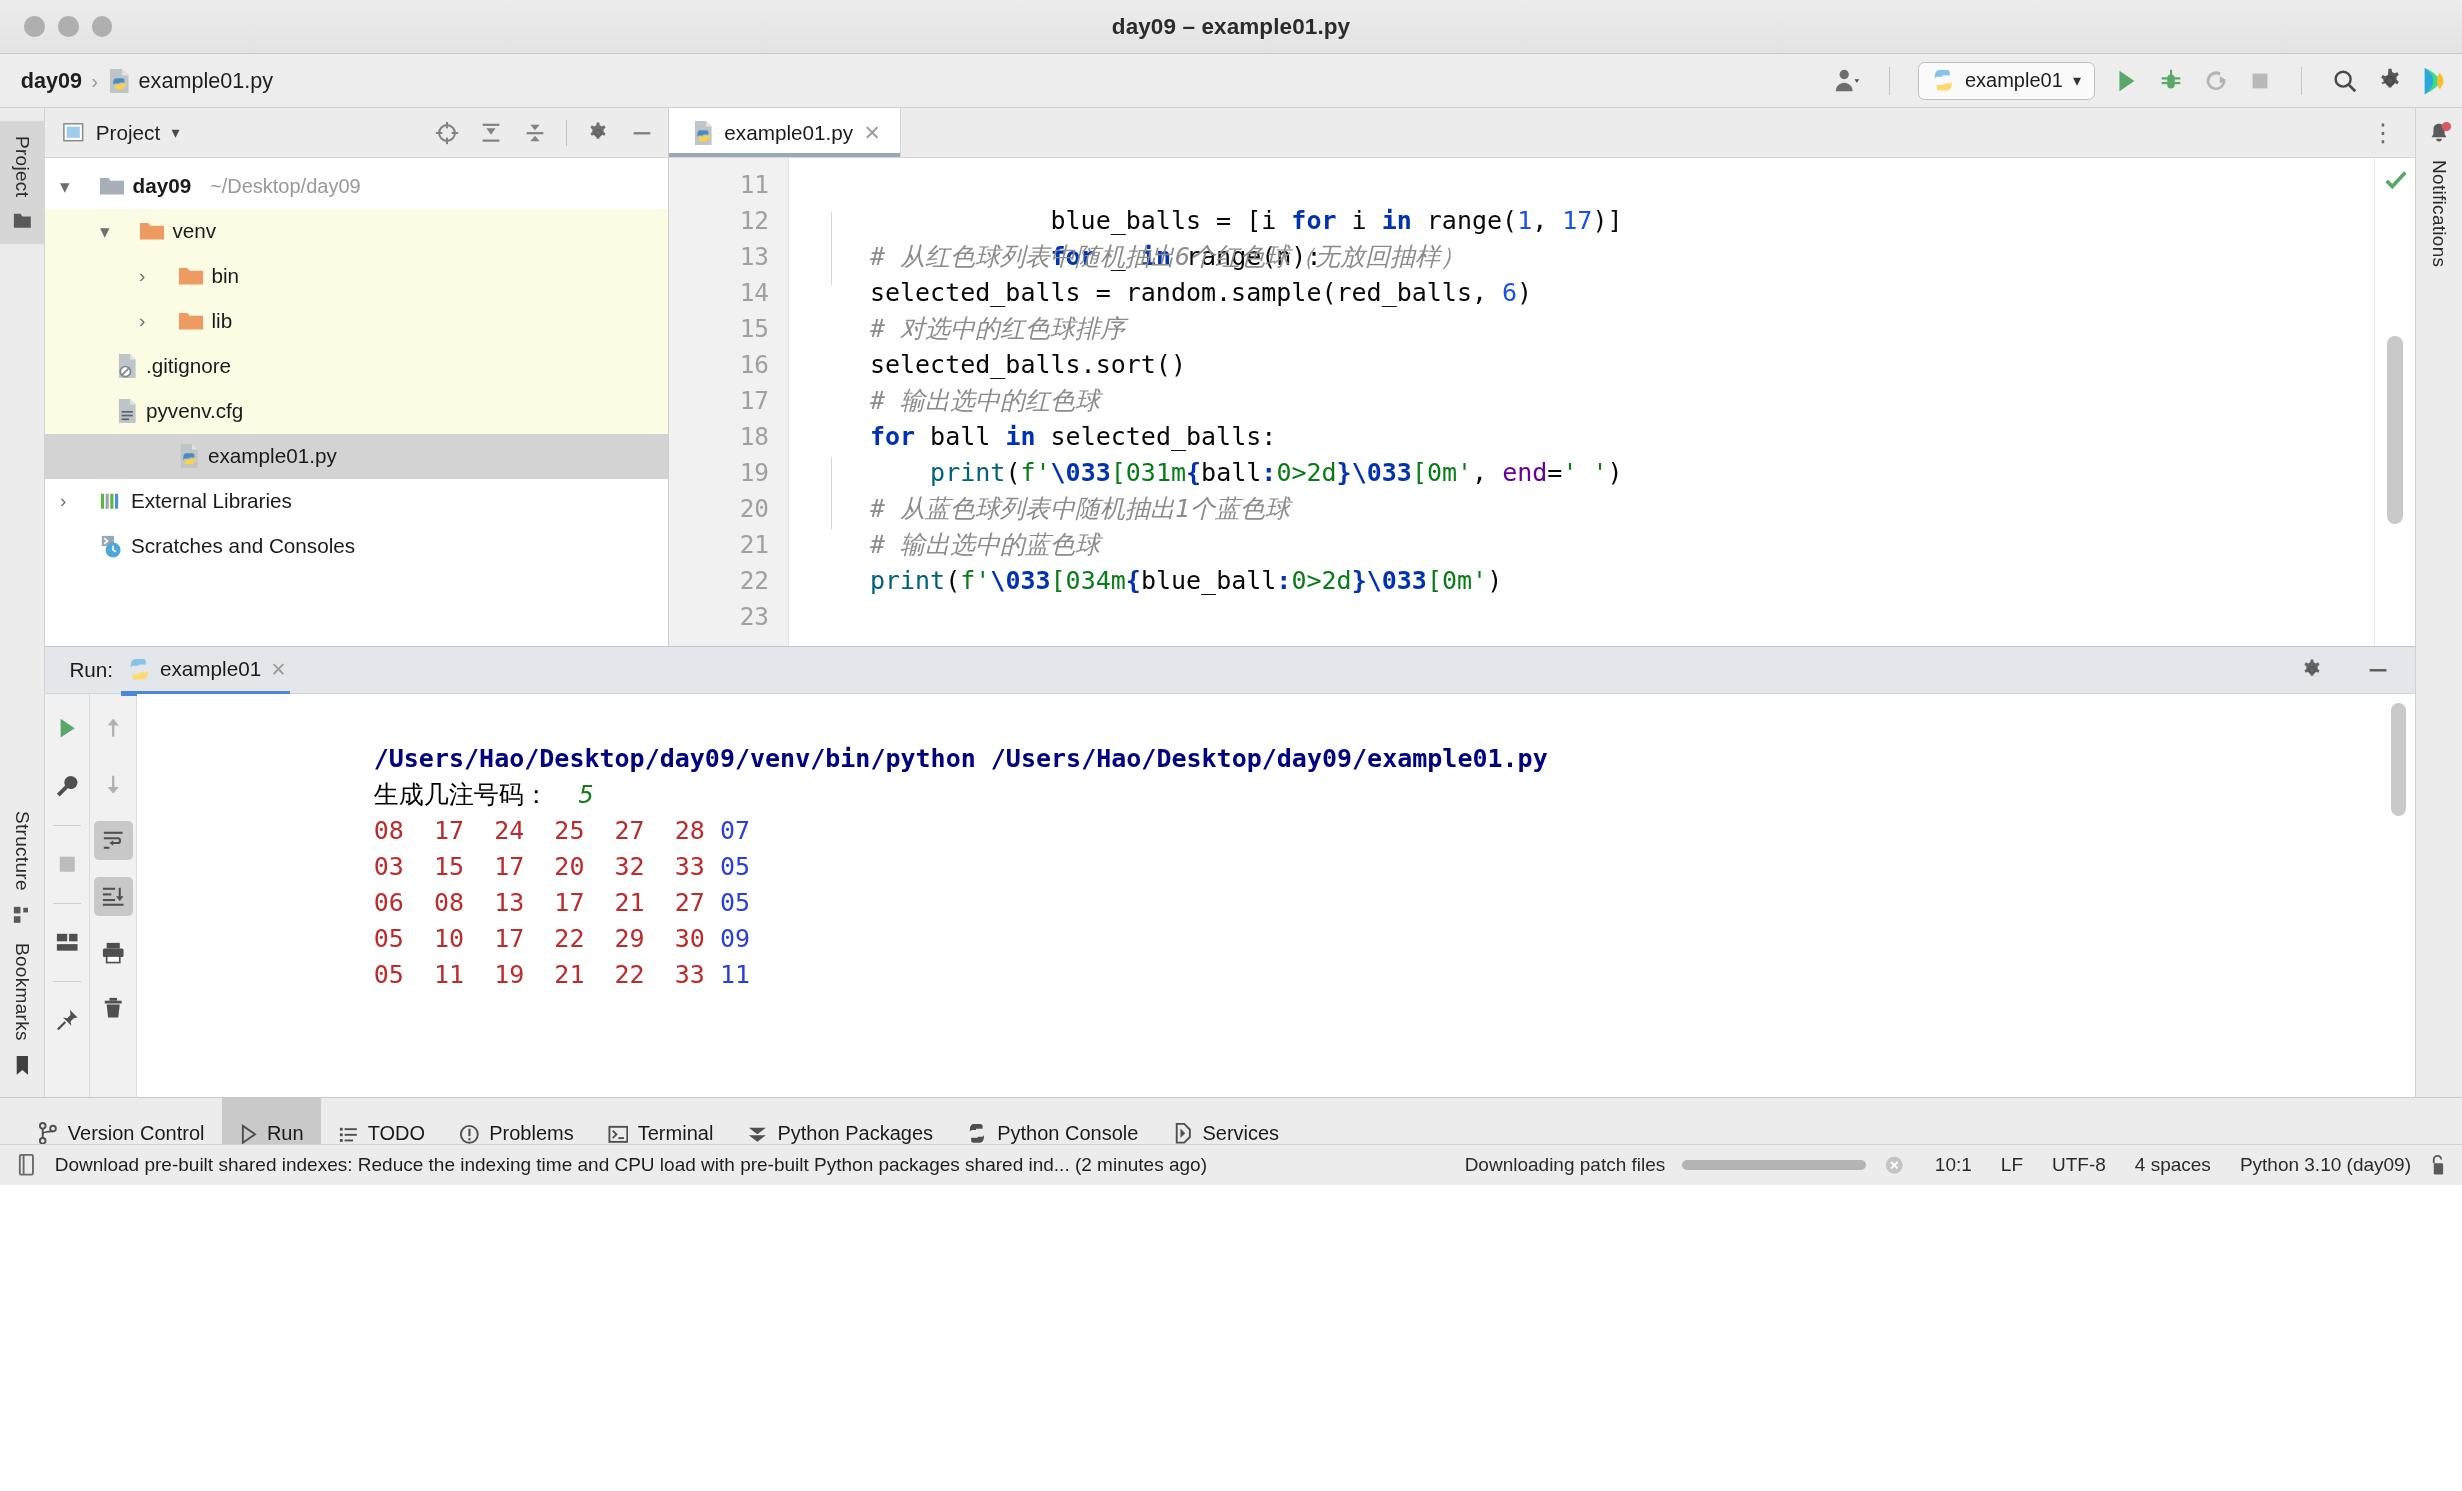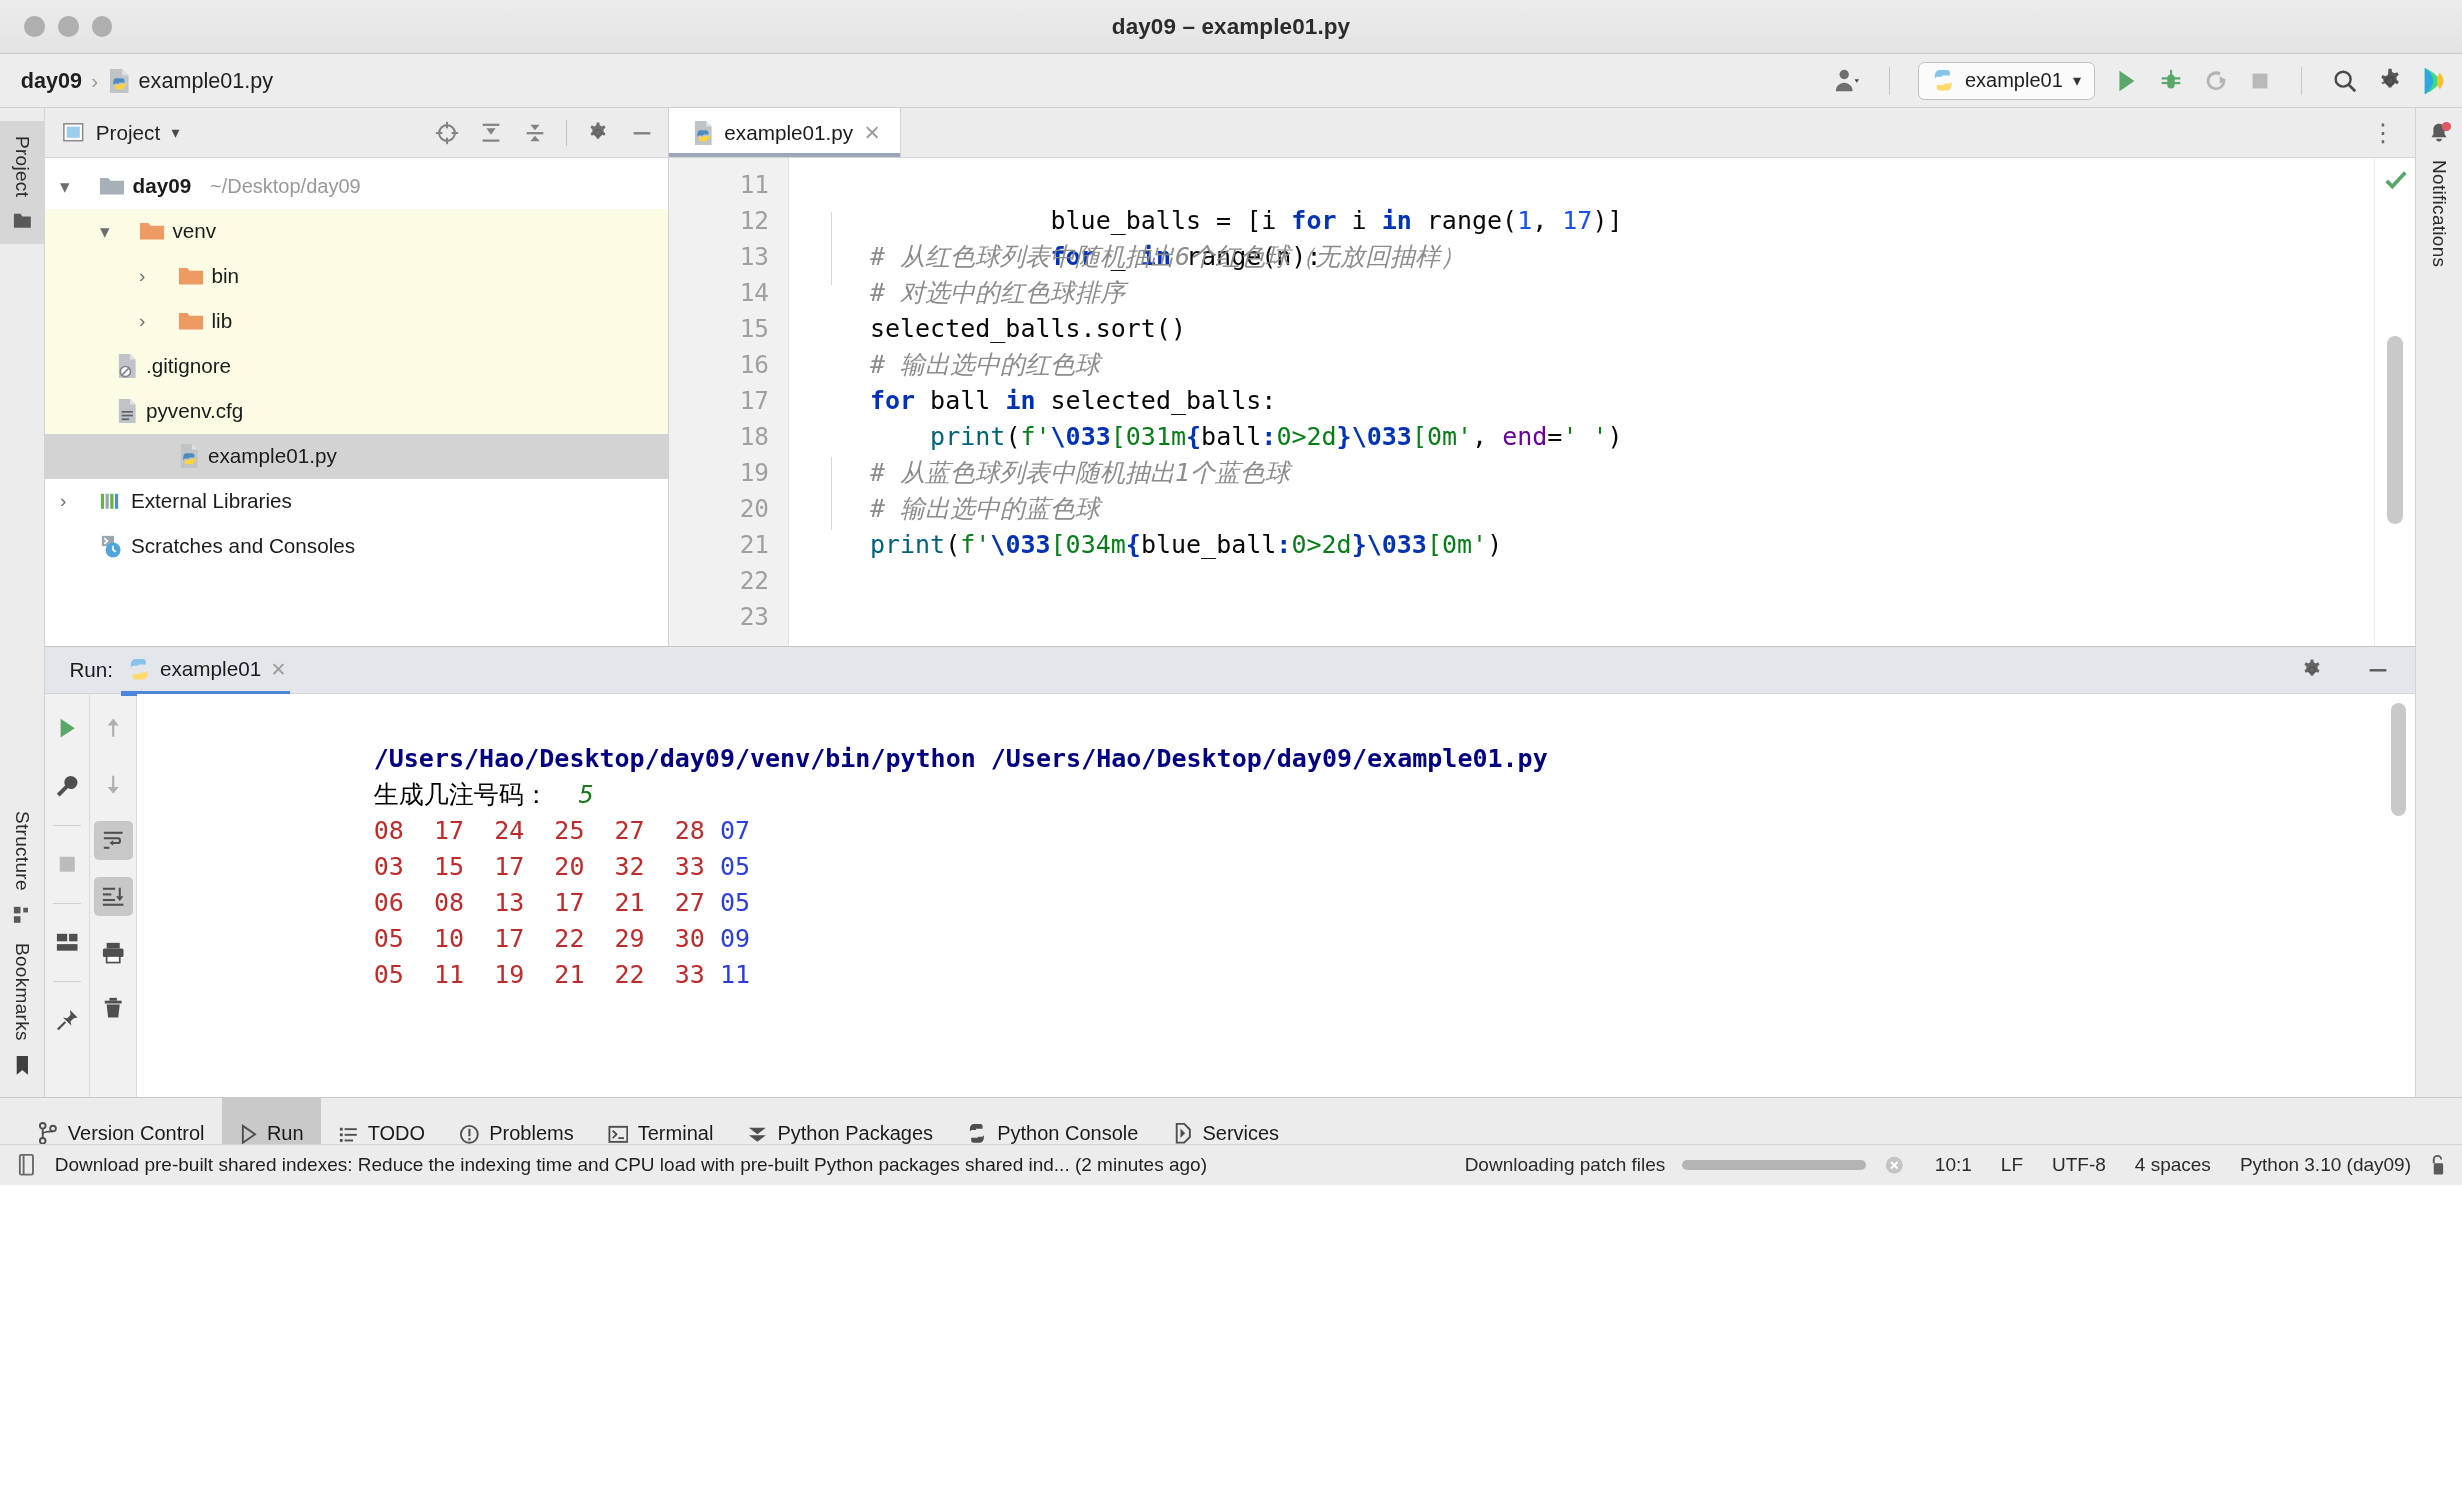--- a/index.html
+++ b/index.html
@@ -523,20 +523,21 @@
             <div class="code">
               <div class="indent-guide" style="left:42px;top:54px;height:73px;"></div>
               <div class="indent-guide" style="left:42px;top:299px;height:73px;"></div>
               <div class="cl">
                 <span class="plain">blue_balls = [i </span><span class="kw">for</span><span> i </span><span class="kw">in</span><span> range(</span><span class="num">1</span><span>, </span><span class="num">17</span><span>)]</span>
               </div>
               <div class="cl">
                 <span class="kw">for</span><span> _ </span><span class="kw">in</span><span> range(n):</span>
               </div>
               <div class="cl cmt">    # 从红色球列表中随机抽出6个红色球（无放回抽样）</div>
+              <div class="cl"><span>    selected_balls = random.sample(red_balls, </span><span class="num">6</span><span>)</span></div>
               <div class="cl cmt">    # 对选中的红色球排序</div>
               <div class="cl">    selected_balls.sort()</div>
               <div class="cl cmt">    # 输出选中的红色球</div>
               <div class="cl"><span>    </span><span class="kw">for</span><span> ball </span><span class="kw">in</span><span> selected_balls:</span></div>
               <div class="cl"><span>        </span><span class="fn">print</span><span>(</span><span class="str">f'</span><span class="blue-esc">\033</span><span class="str">[031m</span><span class="blue-esc">{</span><span>ball</span><span class="blue-esc">:</span><span class="str">0&gt;2d</span><span class="blue-esc">}</span><span class="blue-esc">\033</span><span class="str">[0m'</span><span>, </span><span class="kwarg">end</span><span>=</span><span class="str">' '</span><span>)</span></div>
               <div class="cl cmt">    # 从蓝色球列表中随机抽出1个蓝色球</div>
               <div class="cl cmt">    # 输出选中的蓝色球</div>
               <div class="cl"><span>    </span><span class="fn">print</span><span>(</span><span class="str">f'</span><span class="blue-esc">\033</span><span class="str">[034m</span><span class="blue-esc">{</span><span>blue_ball</span><span class="blue-esc">:</span><span class="str">0&gt;2d</span><span class="blue-esc">}</span><span class="blue-esc">\033</span><span class="str">[0m'</span><span>)</span></div>
             </div>
 

